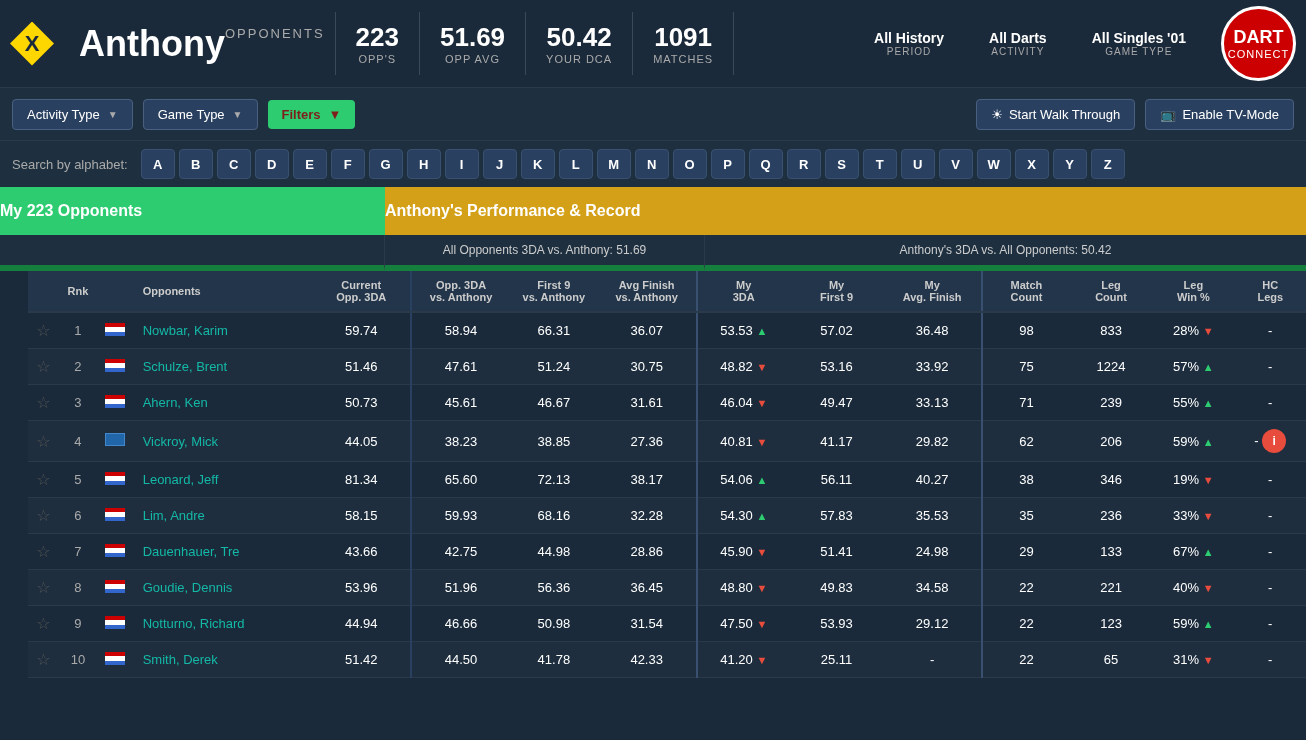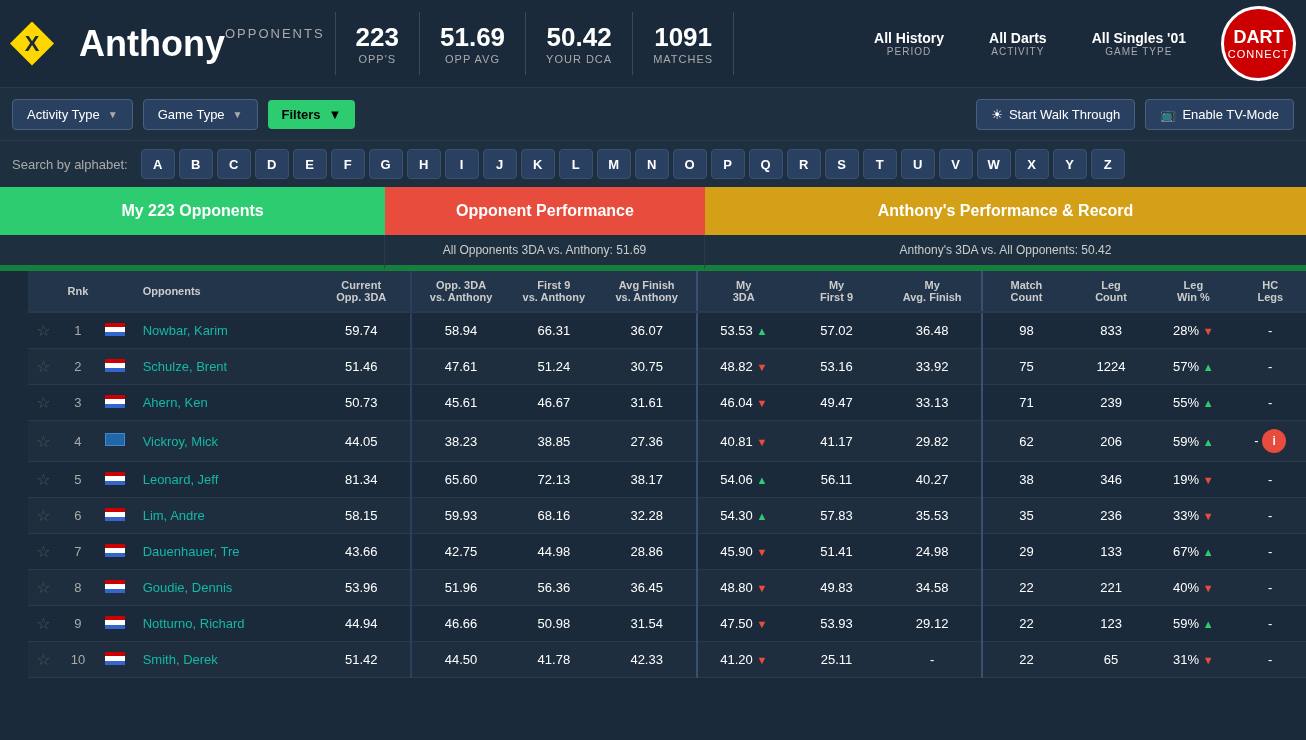--- a/index.html
+++ b/index.html
@@ -21,31 +21,31 @@
     .nav-item .nav-label { font-size: 14px; font-weight: 700; color: #fff; }
     .nav-item .nav-sub { font-size: 10px; color: #aaa; letter-spacing: 1px; }
     .dart-connect-logo { background: #cc0000; width: 75px; height: 75px; border-radius: 50%; display: flex; flex-direction: column; align-items: center; justify-content: center; margin-left: 10px; border: 3px solid #fff; }
     .dart-connect-logo .dc-dart { font-size: 18px; font-weight: 900; color: #fff; }
     .dart-connect-logo .dc-connect { font-size: 11px; color: #fff; letter-spacing: 1px; }
 
     
     .toolbar { background: #1e3040; display: flex; align-items: center; padding: 8px 12px; gap: 10px; height: 52px; }
     .dropdown-btn { background: #2a4060; border: 1px solid #4a6080; color: #fff; padding: 7px 14px; border-radius: 4px; cursor: pointer; display: flex; align-items: center; gap: 8px; font-size: 13px; }
     .dropdown-btn .arrow { font-size: 10px; color: #aaa; }
-    .filter-btn { background: #2ecc71; border: none; color: #000000; padding: 7px 14px; border-radius: 4px; cursor: pointer; display: flex; align-items: center; gap: 8px; font-size: 13px; font-weight: 600; }
+    .filter-btn { background: #2ecc71; border: none; color: #7f1d1d; padding: 7px 14px; border-radius: 4px; cursor: pointer; display: flex; align-items: center; gap: 8px; font-size: 13px; font-weight: 600; }
     .toolbar-right { margin-left: auto; display: flex; gap: 10px; }
     .walk-through-btn { background: #2a4060; border: 1px solid #4a6080; color: #fff; padding: 7px 14px; border-radius: 4px; cursor: pointer; display: flex; align-items: center; gap: 6px; font-size: 13px; }
     .tv-mode-btn { background: #2a4060; border: 1px solid #4a6080; color: #fff; padding: 7px 14px; border-radius: 4px; cursor: pointer; display: flex; align-items: center; gap: 6px; font-size: 13px; }
 
     
     .alpha-bar { background: #1e3040; display: flex; align-items: center; padding: 8px 12px; gap: 5px; border-top: 1px solid #2a3a4a; }
     .alpha-label { font-size: 13px; color: #aaa; margin-right: 8px; white-space: nowrap; }
     .alpha-btn { background: #2a4060; border: 1px solid #3a5070; color: #fff; width: 34px; height: 30px; border-radius: 4px; cursor: pointer; font-size: 13px; font-weight: 600; display: flex; align-items: center; justify-content: center; }
     .section-headers { display: flex; height: 48px; }
-    .sec-header { display: flex; align-items: center; justify-content: center; font-size: 16px; font-weight: 700; }
+    .sec-header { display: flex; align-items: center; font-size: 16px; font-weight: 700; }
     .sec-header.green { background: #2ecc71; flex: 0 0 385px; }
     .sec-header.red { background: #e74c3c; flex: 0 0 320px; }
     .sec-header.gold { background: #d4a017; flex: 1; }
 
     .sub-headers { display: flex; background: #1e3040; }
     .sub-header { display: flex; align-items: center; justify-content: center; padding: 8px; font-size: 12px; color: #ccc; border-bottom: 6px solid #15803d; }
     .sub-header.green-sub { flex: 0 0 385px; border-right: 1px solid #2a3a4a; }
     .sub-header.gold-sub { flex: 1; }
 
     
@@ -193,23 +193,20 @@
       <button class="alpha-btn">X</button>
       <button class="alpha-btn">Y</button>
       <button class="alpha-btn">Z</button>
     </div>
 </div>
 
 <div class="section-headers">
   <div class="sec-header green">
     <span>My 223 Opponents</span>
   </div>
-  <div class="sec-header red">
-    <span>Opponent Performance</span>
-  </div>
   <div class="sec-header gold">
     <span>Anthony's Performance &amp; Record</span>
   </div>
 </div>
 
 <div class="sub-headers">
   <div class="sub-header green-sub" style="flex: 0 0 385px;"></div>
   <div class="sub-header" style="flex: 0 0 320px; border-right: 1px solid #2a3a4a;">
     <span>All Opponents 3DA vs. Anthony: 51.69</span>
   </div>

